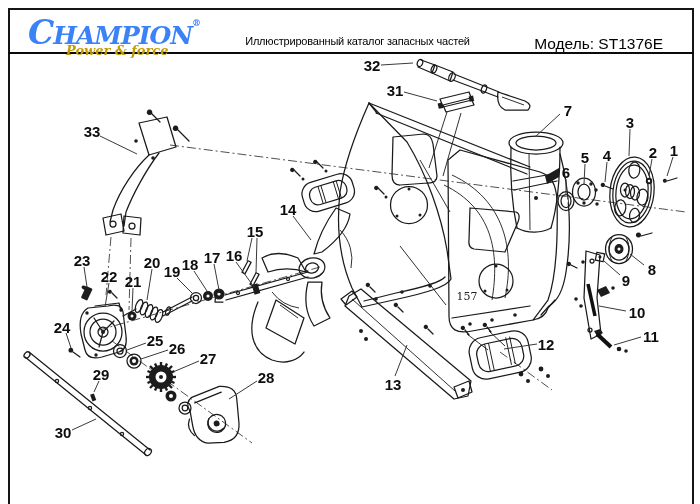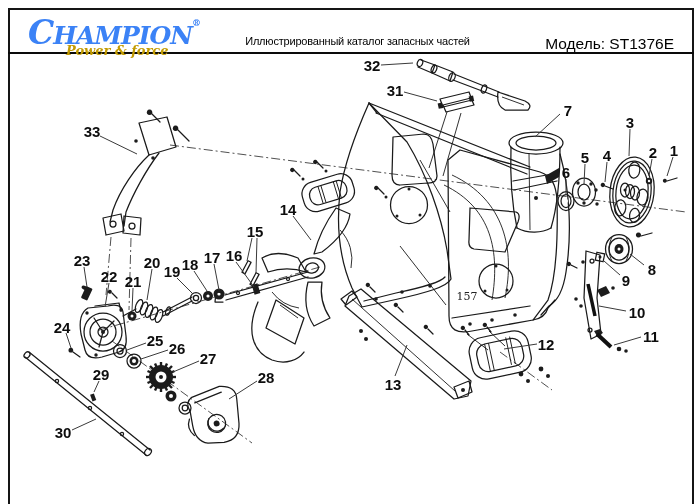--- a/index.html
+++ b/index.html
@@ -12,21 +12,21 @@
   .logo{position:absolute;left:20px;top:0px;width:200px;}
   .logo-line1{font-family:"DejaVu Serif",serif;font-style:italic;font-weight:bold;
         color:#3b82f6;font-size:25px;letter-spacing:-1px;line-height:30px;white-space:nowrap;}
   .logo-c{font-size:33px;}
   .logo-reg{font-size:9px;vertical-align:18px;letter-spacing:0;}
   .logo-tag{font-family:"DejaVu Serif",serif;font-style:italic;font-weight:bold;
         color:var(--logo-gold,#c39b00);font-size:13px;margin-top:-8px;padding-left:38px;
         letter-spacing:0px;white-space:nowrap;}
   .cat-title{position:absolute;left:200px;right:187px;top:27px;text-align:center;
         font-size:11px;color:#000;letter-spacing:-0.2px;white-space:nowrap;}
-  .model{position:absolute;right:20px;top:27px;font-size:15.5px;color:#000;white-space:nowrap;}
+  .model{position:absolute;right:31px;top:27px;font-size:15.5px;color:#000;white-space:nowrap;}
   
   svg#diagram{position:absolute;left:0;top:0;}
   .ol{stroke:#1a1a1a;stroke-width:1.25;fill:none;stroke-linecap:round;stroke-linejoin:round;}
   .thin{stroke:#1a1a1a;stroke-width:0.9;fill:none;}
   .wh{fill:#ffffff;}
   .dk{fill:#1c1c1c;stroke:none;}
   .axis{stroke:#3c3c3c;stroke-width:0.9;fill:none;stroke-dasharray:9 3 2 3;}
   .leader{stroke:#3a3a3a;stroke-width:1;fill:none;}
   .callout-num{font-family:"Liberation Sans",sans-serif;font-size:15px;font-weight:700;
         fill:#0d0d0d;text-anchor:middle;dominant-baseline:central;}

